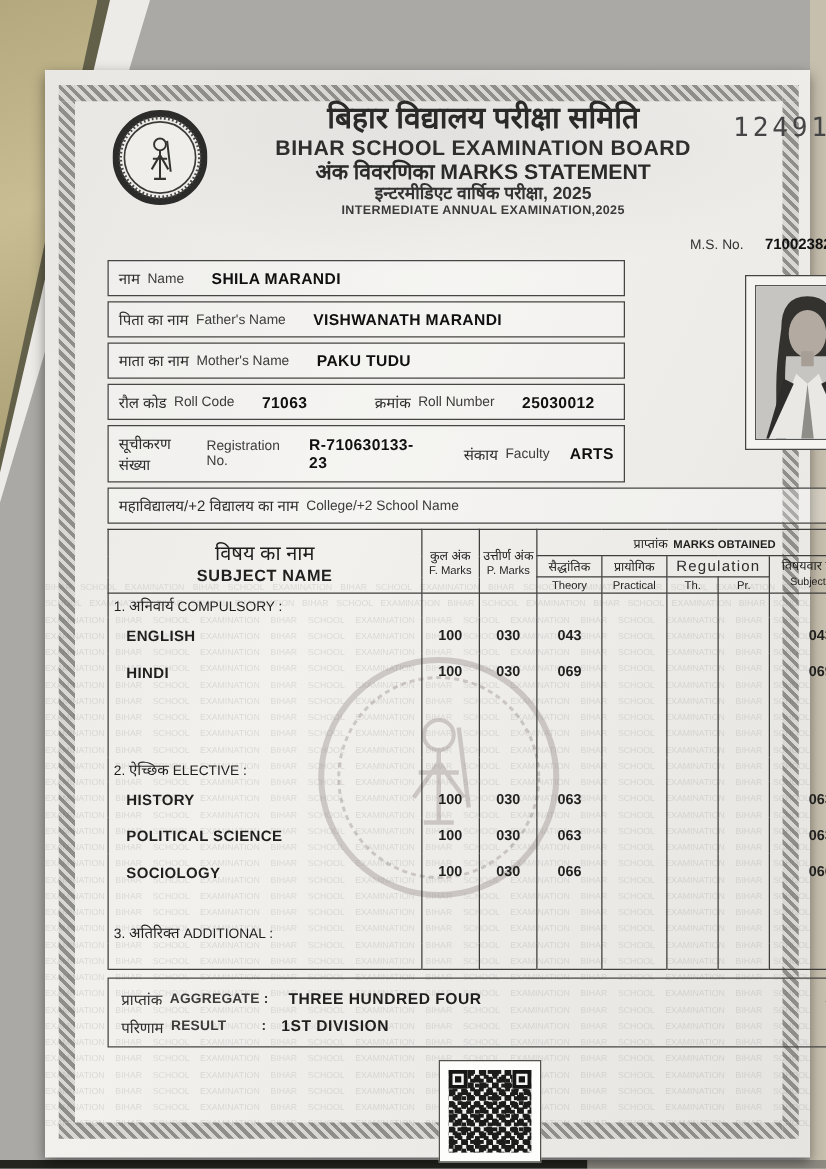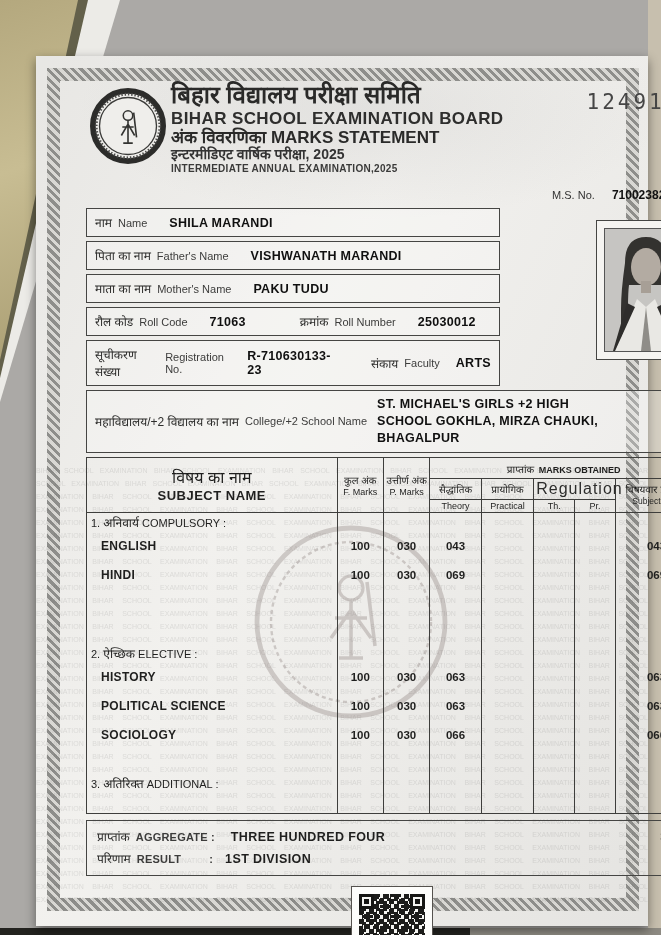--- a/index.html
+++ b/index.html
@@ -34,21 +34,21 @@
     border:13px solid transparent;
     border-image:repeating-linear-gradient(45deg,#8e8e8b 0 3px,#d8d7d3 3px 6px) 13;
   }
   .content{position:absolute;left:50px;right:44px;top:26px;bottom:24px;}
   
   .hdr{position:relative;height:106px;}
   .seal{position:absolute;left:4px;top:6px;width:76px;height:76px;}
   .serial{position:absolute;right:2px;top:8px;
     font-family:"DejaVu Sans Mono","Liberation Mono",monospace;
     font-size:21px;letter-spacing:3px;color:#454545;}
-  .titles{position:absolute;left:85px;right:96px;top:0;line-height:1.12;}
+  .titles{position:absolute;left:85px;right:96px;top:0;text-align:center;line-height:1.12;}
   .t-hi{font-size:24px;font-weight:bold;color:#2a2a29;}
   .t-en{font-size:17px;font-weight:bold;color:#2e2e2d;letter-spacing:.4px;}
   .t-mix{font-size:17px;font-weight:bold;color:#2a2a29;}
   .t-exhi{font-size:14px;font-weight:bold;color:#333;}
   .t-exen{font-size:10px;font-weight:bold;color:#3a3a39;letter-spacing:.3px;}
   .msno{ text-align:right;padding-right:26px;height:18px;font-size:11px;color:#333;}
   .msno b{font-size:12px;margin-left:14px;color:#111;}
   
   .info{position:relative;margin-top:2px;}
   .irow{border:1.5px solid #454543;padding:5px 8px;margin-bottom:4px;
@@ -65,21 +65,21 @@
   
   .marks-wrap{position:relative;}
   .marks{width:100%;border-collapse:collapse;table-layout:fixed;border:1.6px solid #3e3e3c;}
   .marks th,.marks td{border:1.4px solid #3e3e3c;padding:1px 2px;vertical-align:middle;}
   .marks tbody td{border-top:none;border-bottom:none;}
   .h-sub .hi{font-size:16px;}
   .h-sub .en{font-size:13px;font-weight:bold;letter-spacing:.5px;}
   .marks th{text-align:center;font-weight:normal;}
   .sm-hi{font-size:10px;}
   .sm-en{font-size:9px;}
-  .h-reg{font-size:16px;letter-spacing:1px;color:#2d2d2c;}
+  .h-reg{font-size:12px;letter-spacing:1px;color:#2d2d2c;}
   .h-tot{font-size:8.5px;font-weight:bold;line-height:1.3;}
   .sec-lab{font-size:11px;padding-left:4px !important;}
   .sec-lab .hi{font-size:12px;}
   .sub-name{font-weight:bold;font-size:12px;padding-left:14px !important;letter-spacing:.3px;}
   .num{font-weight:bold;font-size:11.5px;text-align:center;}
   .r28 td{height:27px;}
   .r18 td{height:17px;}
   .sp55 td{height:52px;}
   .sp22 td{height:22px;}
   .sp20 td{height:18px;}
@@ -198,21 +198,20 @@
         <span class="ival" style="margin-left:10px;">R-710630133-23</span>
         <span class="pair2" style="margin-left:34px;">
           <span class="lab-hi">संकाय</span>
           <span class="lab-en">Faculty</span>
           <span class="ival" style="margin-left:16px;">ARTS</span>
         </span>
       </div>
       <div class="irow schoolrow">
         <span class="lab-hi">महाविद्यालय/+2 विद्यालय का नाम</span>
         <span class="lab-en">College/+2 School Name</span>
-        <span class="ival">ST. MICHAEL'S GIRLS +2 HIGH SCHOOL GOKHLA, MIRZA CHAUKI, BHAGALPUR</span>
       </div>
     </div>
 
     <div class="marks-wrap">
       <table class="marks">
         <colgroup>
           <col style="width:41%">
             <col style="width:7.6%">
             <col style="width:7.6%">
             <col style="width:8.4%">

